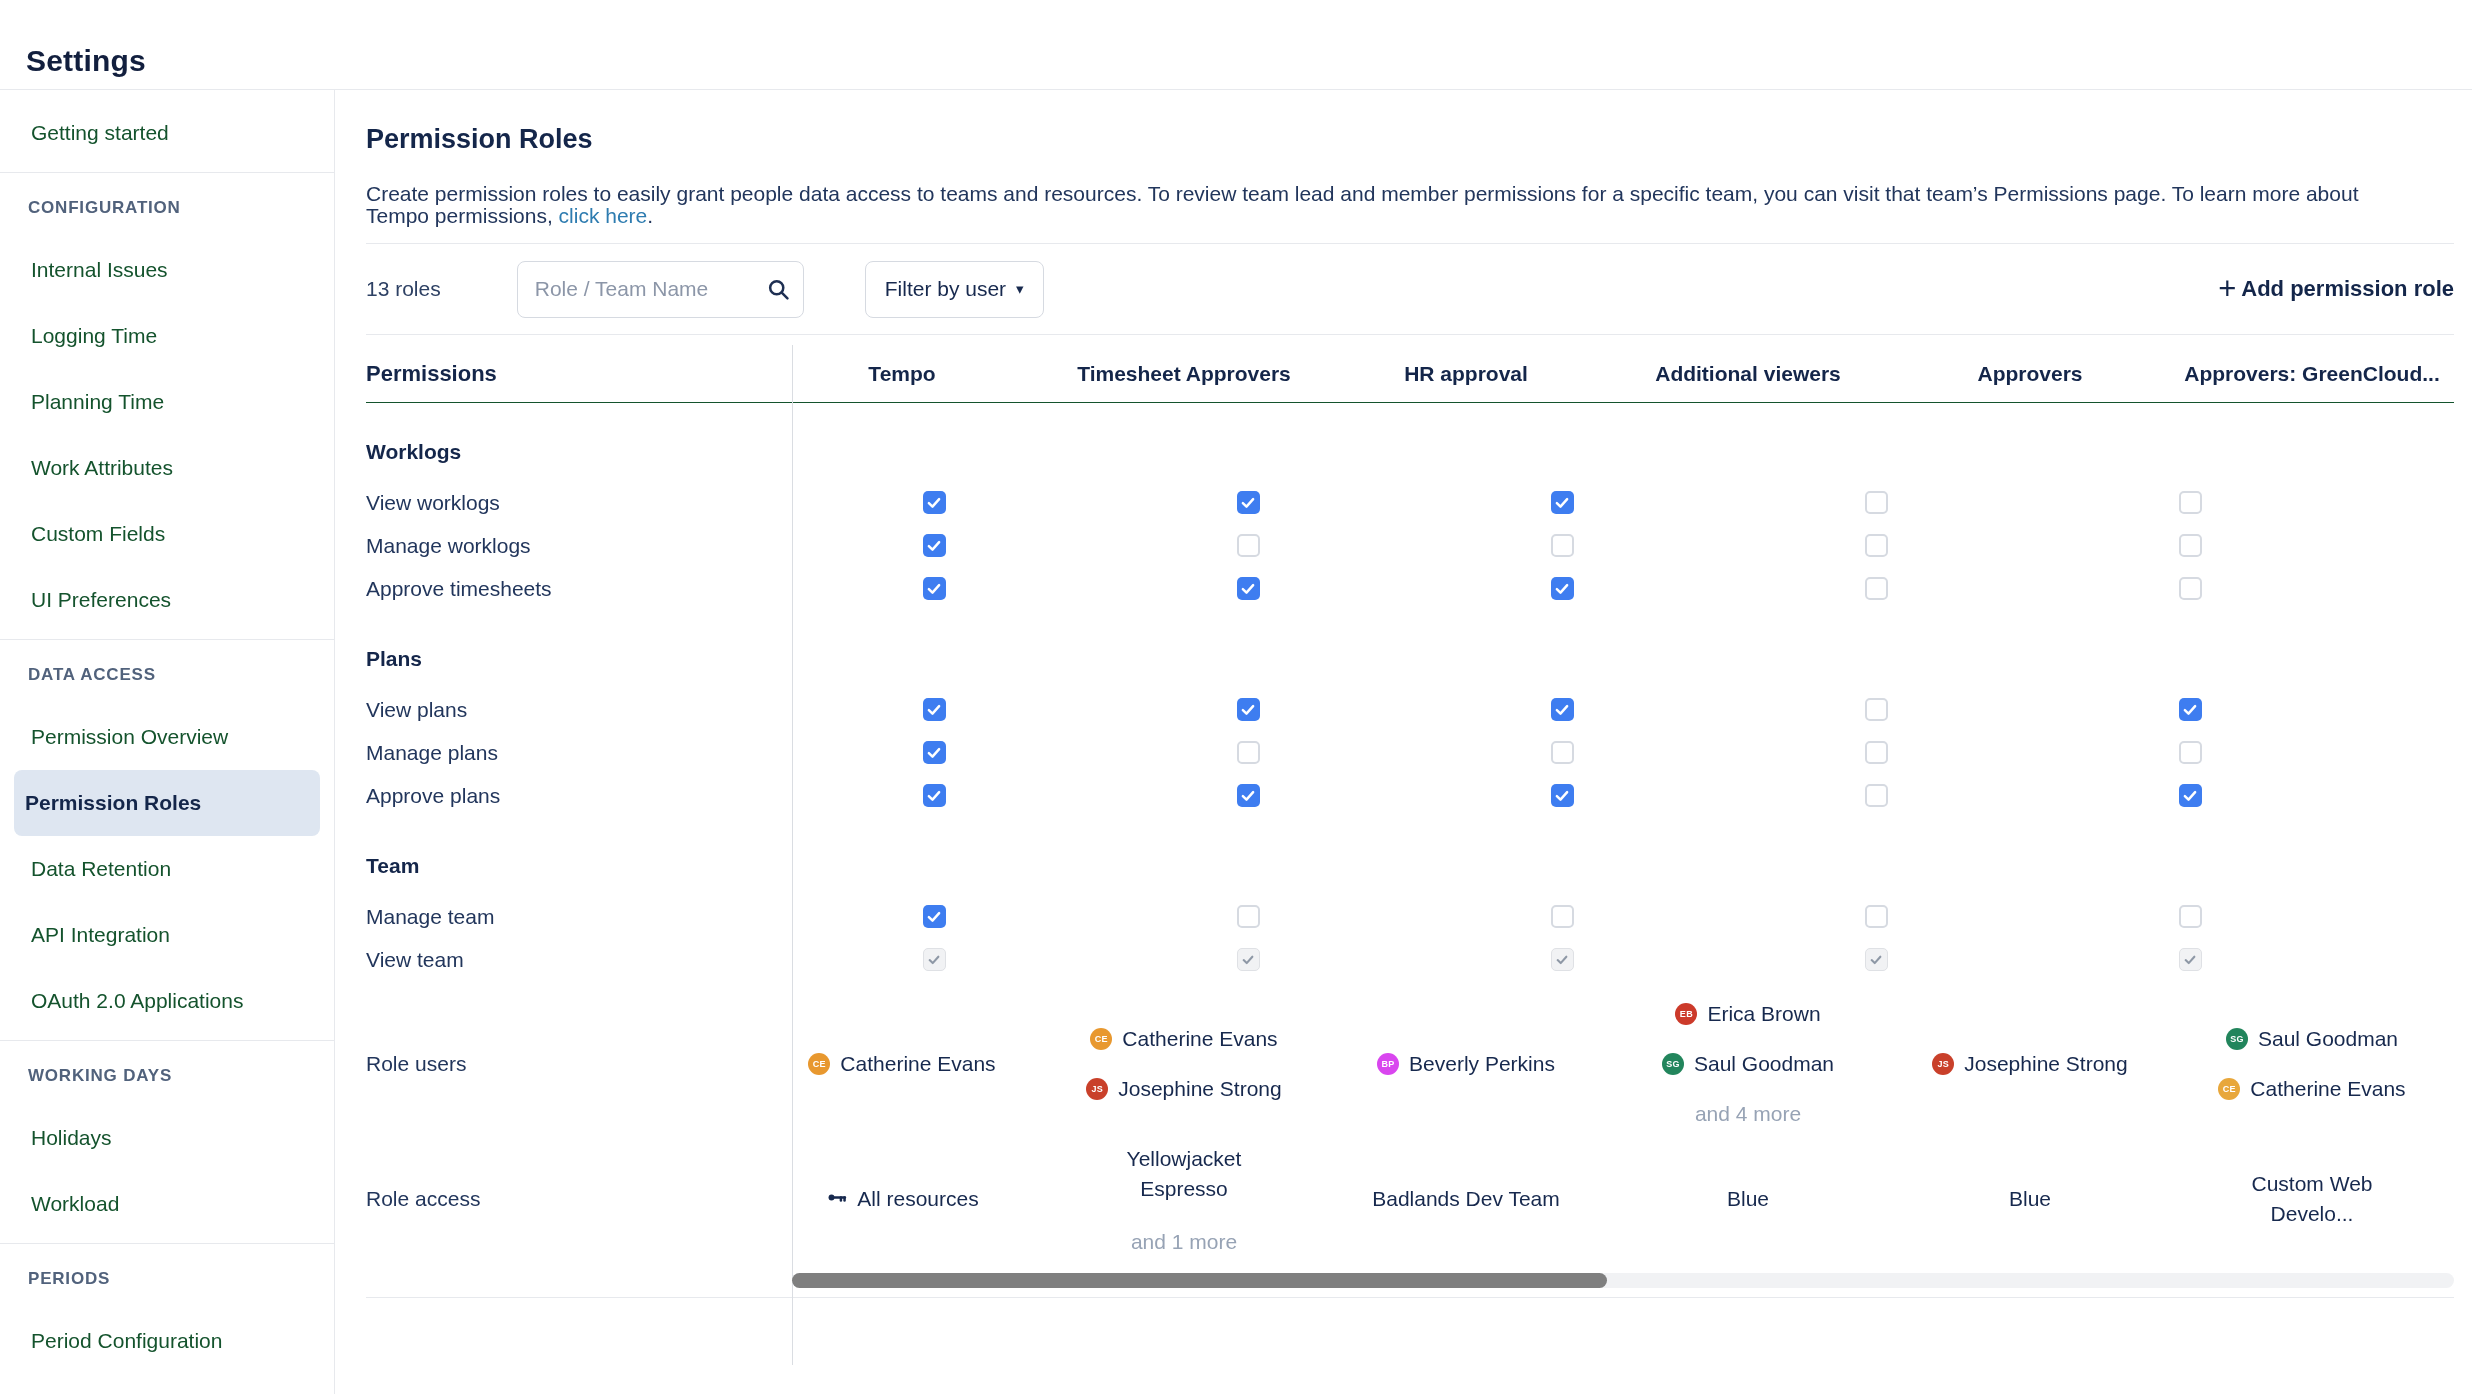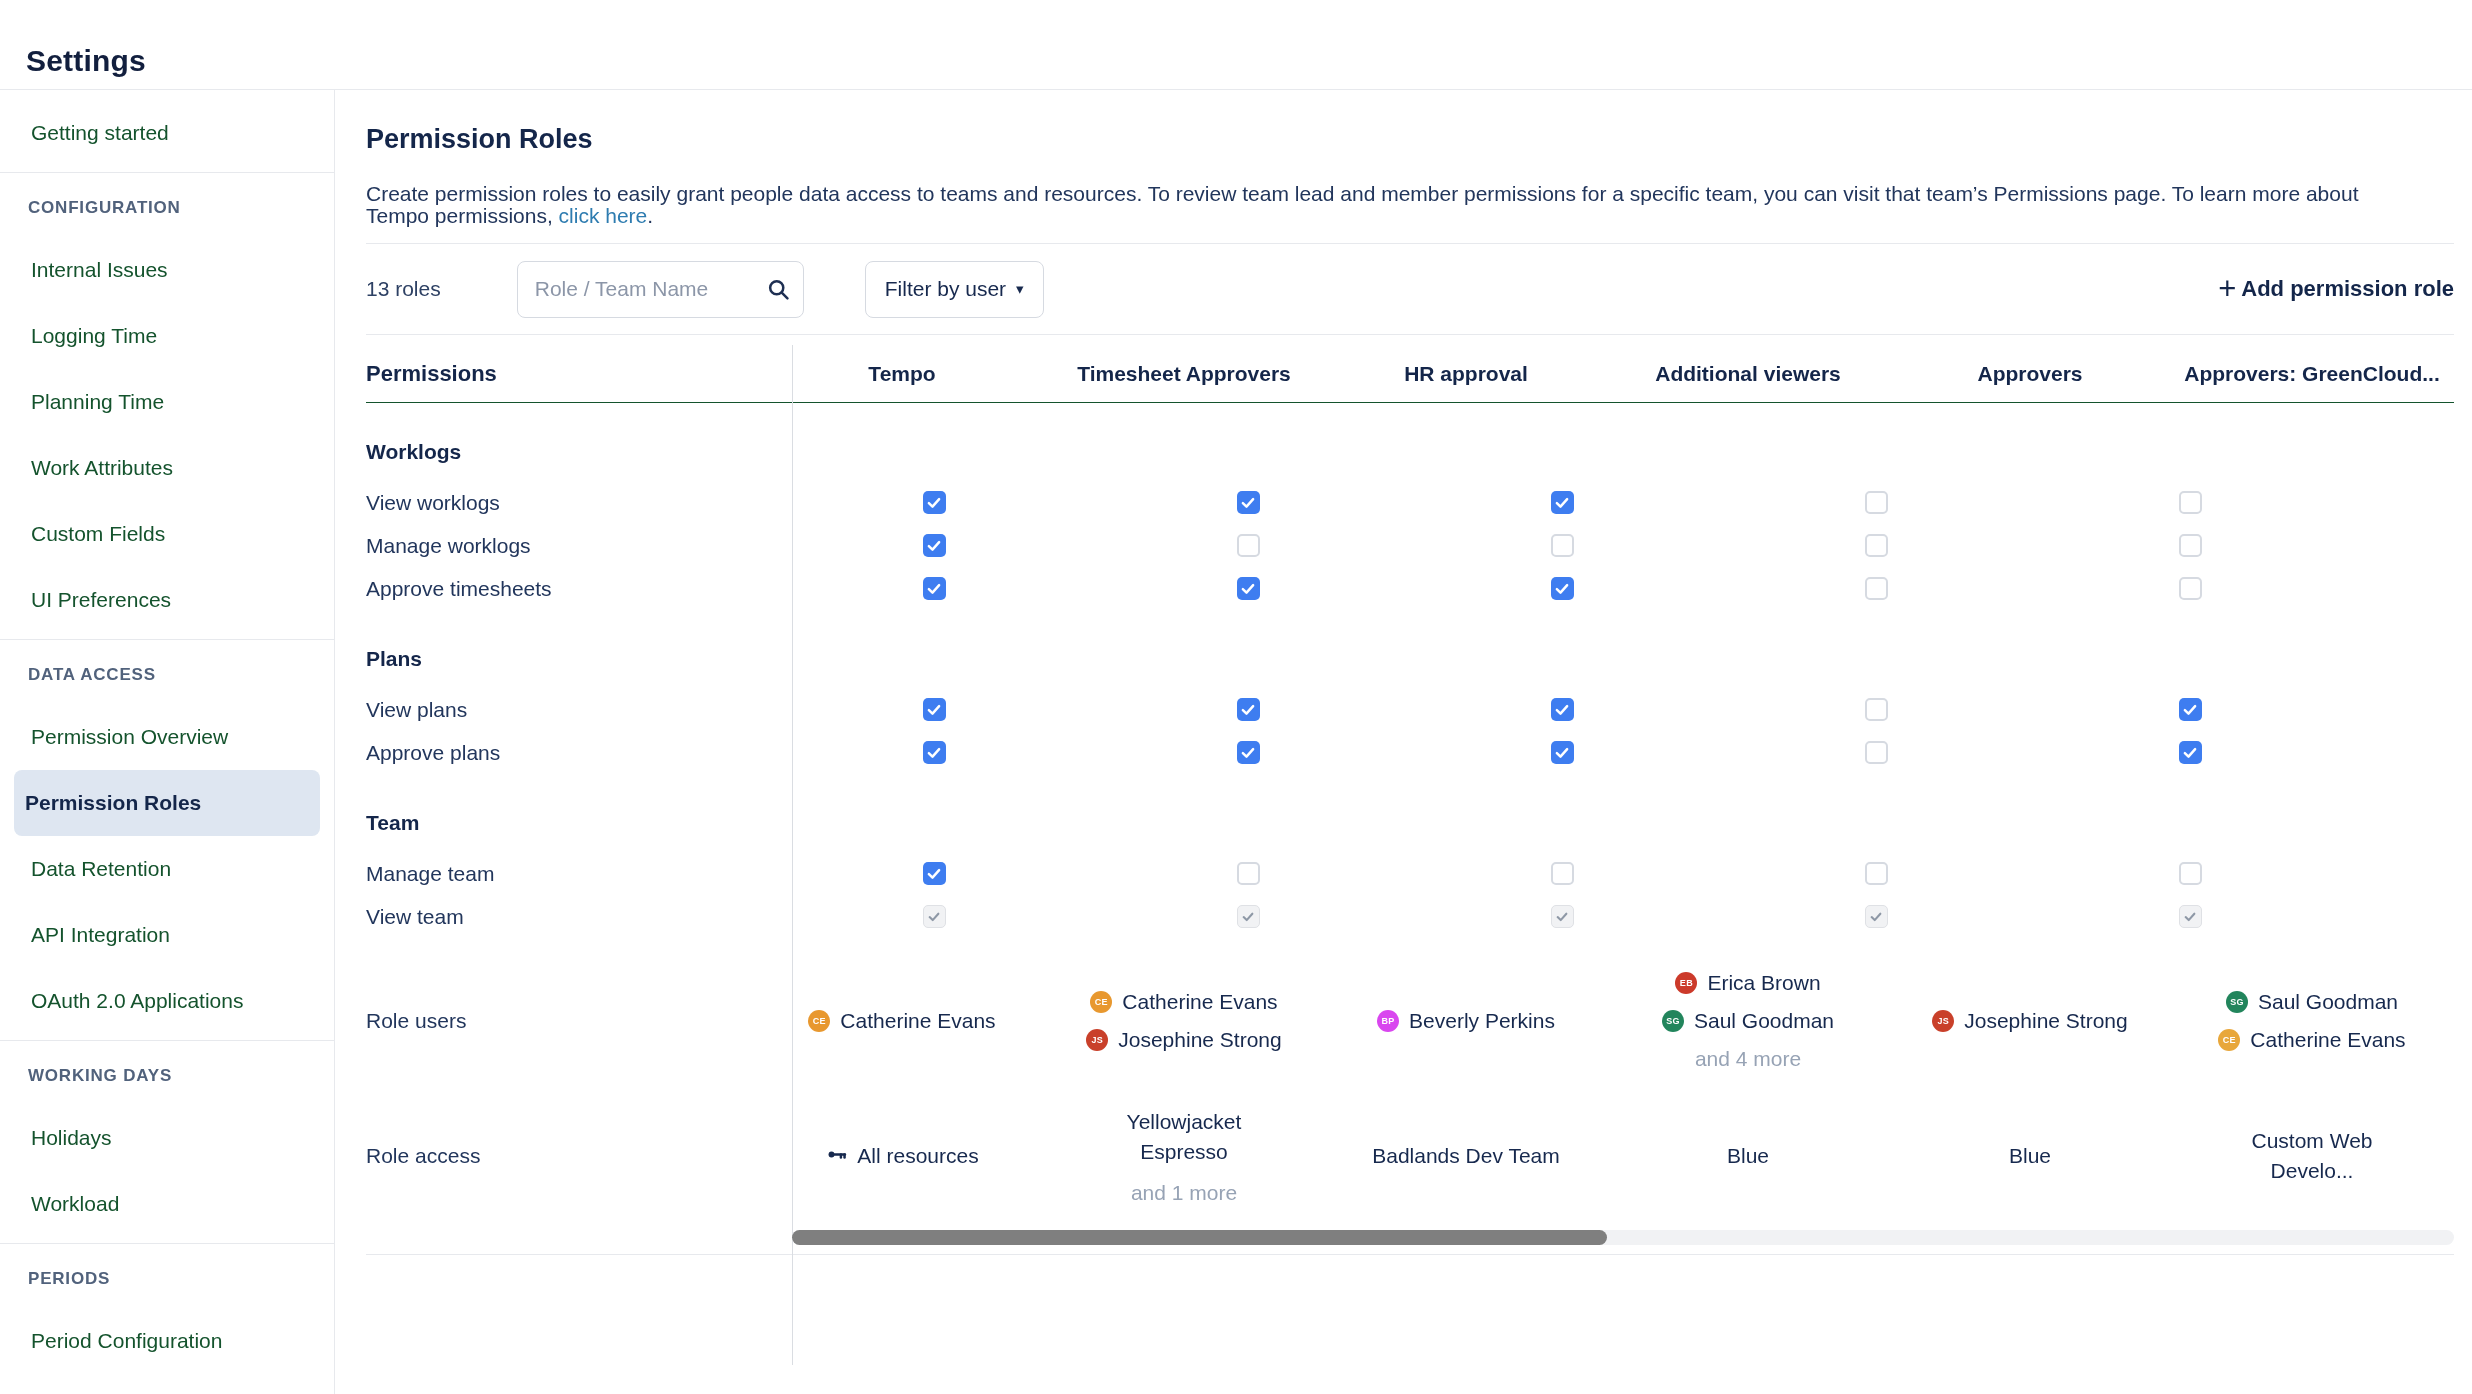--- a/index.html
+++ b/index.html
@@ -53,21 +53,21 @@
 
   .cb { width:23px; height:23px; border-radius:5px; display:flex; align-items:center; justify-content:center; cursor:pointer; }
   .cb-on { color:#fff; }
   .cb-off { background:#fff; border:2px solid #D6DAE1; }
   .cb-dis { background:#F1F2F4; border:1px solid #DFE1E5; color:#8E98A6; cursor:default; }
   .cb-dis svg { transform:scale(0.85); }
 
   .users-row { min-height:150px; margin-top:8px; }
   .access-row { min-height:120px; }
   .row-label { font-size:21px; color:#22365C; }
-  .stack { display:flex; flex-direction:column; align-items:center; gap:14px; }
+  .stack { display:flex; flex-direction:column; align-items:center; gap:26px; }
   .chip { display:flex; align-items:center; gap:10px; }
   .avatar { width:22px; height:22px; border-radius:50%; display:flex; align-items:center; justify-content:center; font-size:9px; font-weight:bold; color:#fff; letter-spacing:0.3px; flex:0 0 22px; }
   .uname { font-size:21px; color:#17294E; white-space:nowrap; }
   .more-link { font-size:21px; color:#97A3B5; cursor:pointer; }
   .access-text { font-size:21px; color:#17294E; text-align:center; max-width:200px; line-height:30px; }
   .access-main { display:flex; align-items:center; gap:9px; justify-content:center; }
 
   .hscroll { margin-top:14px; margin-left:426px; width:1662px; height:15px; background:#F1F2F4; border-radius:8px; position:relative; }
   .hthumb { position:absolute; left:0; top:0; width:815px; height:15px; background:#7F7F7F; border-radius:8px; cursor:grab; }
   .bottom-rule { border:none; border-top:1px solid #E7E9ED; margin-top:9px; }
@@ -297,20 +297,45 @@
                 <svg viewBox="0 0 12 10" width="14" height="12">
                   <path d="M1.6 5.1 L4.7 8.1 L10.4 1.7" fill="none" stroke="currentColor" stroke-width="2.1" stroke-linecap="round" stroke-linejoin="round"></path>
                 </svg>
               </span>
             </div>
             <div class="cbcell">
               <span class="cb cb-off"></span>
             </div>
           </div>
           <div class="trow perm-row">
+            <div class="perm-label">Manage plans</div>
+            <div class="cbcell">
+              <span class="cb cb-on" style="background: rgb(62, 125, 240);">
+                <svg viewBox="0 0 12 10" width="14" height="12">
+                  <path d="M1.6 5.1 L4.7 8.1 L10.4 1.7" fill="none" stroke="currentColor" stroke-width="2.1" stroke-linecap="round" stroke-linejoin="round"></path>
+                </svg>
+              </span>
+            </div>
+            <div class="cbcell">
+              <span class="cb cb-off"></span>
+            </div>
+            <div class="cbcell">
+              <span class="cb cb-off"></span>
+            </div>
+            <div class="cbcell">
+              <span class="cb cb-off"></span>
+            </div>
+            <div class="cbcell">
+              <span class="cb cb-off"></span>
+            </div>
+            <div class="cbcell">
+              <span class="cb cb-off"></span>
+            </div>
+          </div>
+          <div class="trow perm-row">
             <div class="perm-label">Approve plans</div>
             <div class="cbcell">
               <span class="cb cb-on" style="background: rgb(62, 125, 240);">
                 <svg viewBox="0 0 12 10" width="14" height="12">
                   <path d="M1.6 5.1 L4.7 8.1 L10.4 1.7" fill="none" stroke="currentColor" stroke-width="2.1" stroke-linecap="round" stroke-linejoin="round"></path>
                 </svg>
               </span>
             </div>
             <div class="cbcell">
               <span class="cb cb-on" style="background: rgb(62, 125, 240);">

